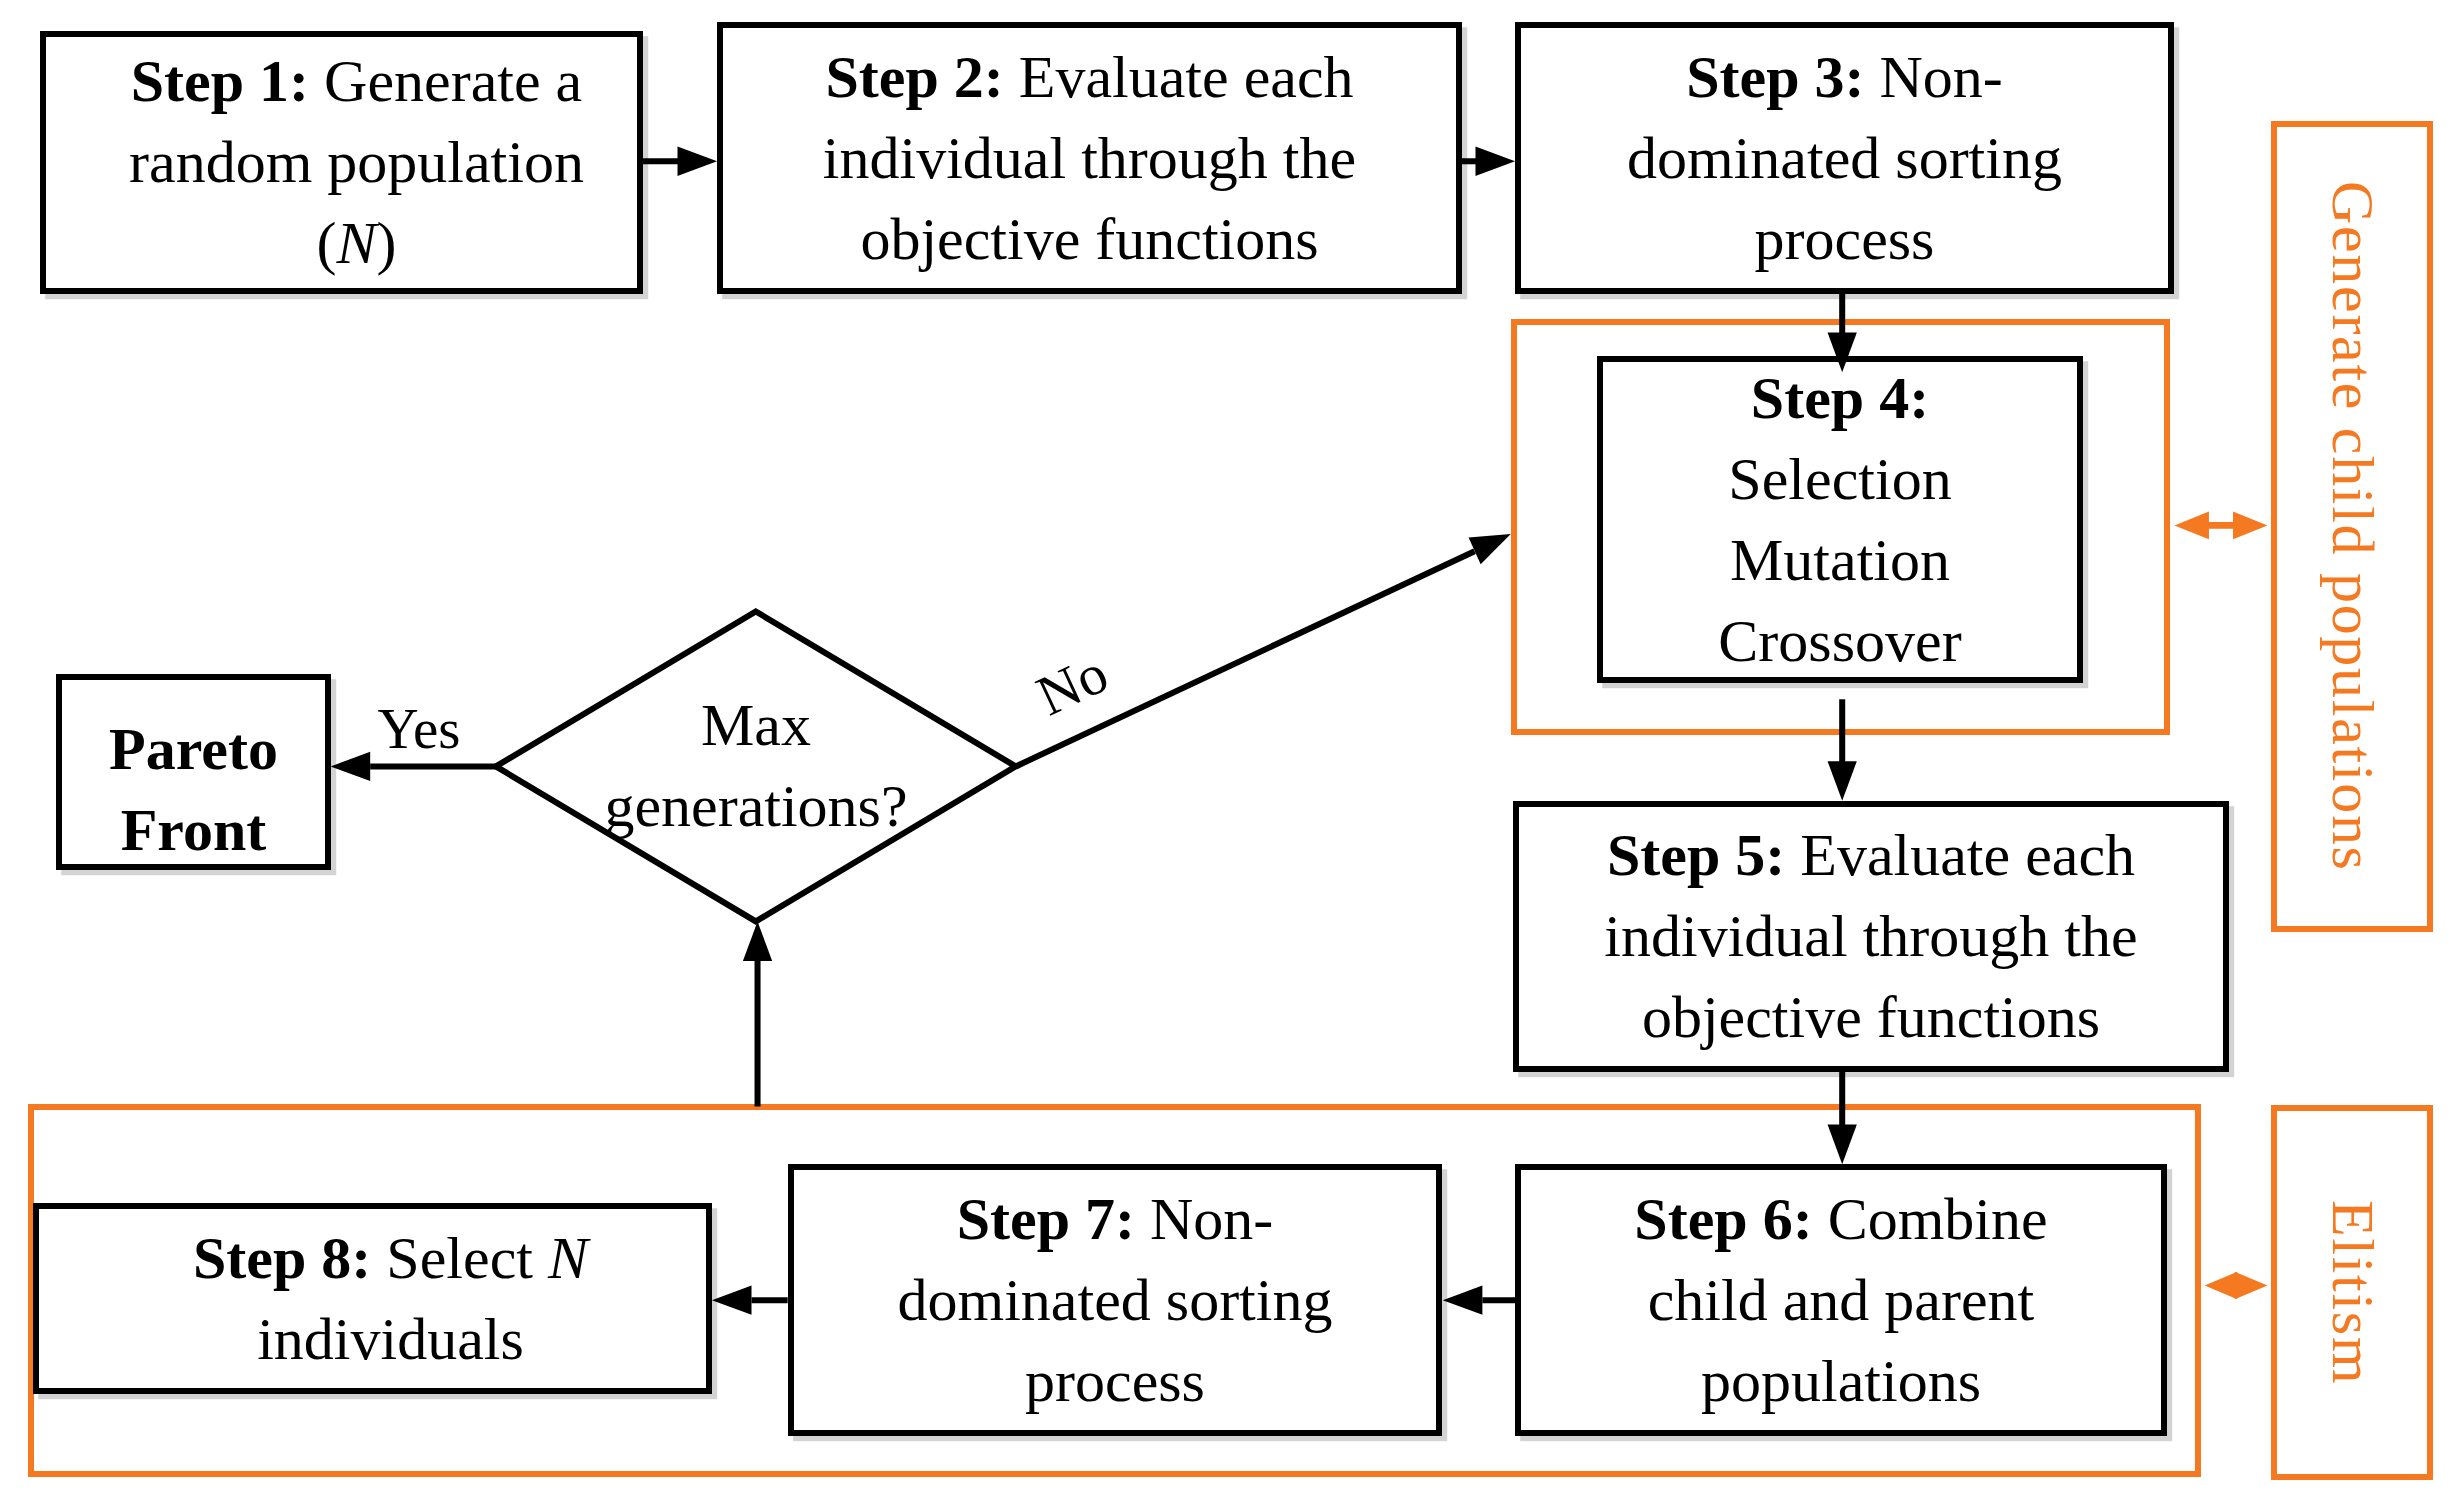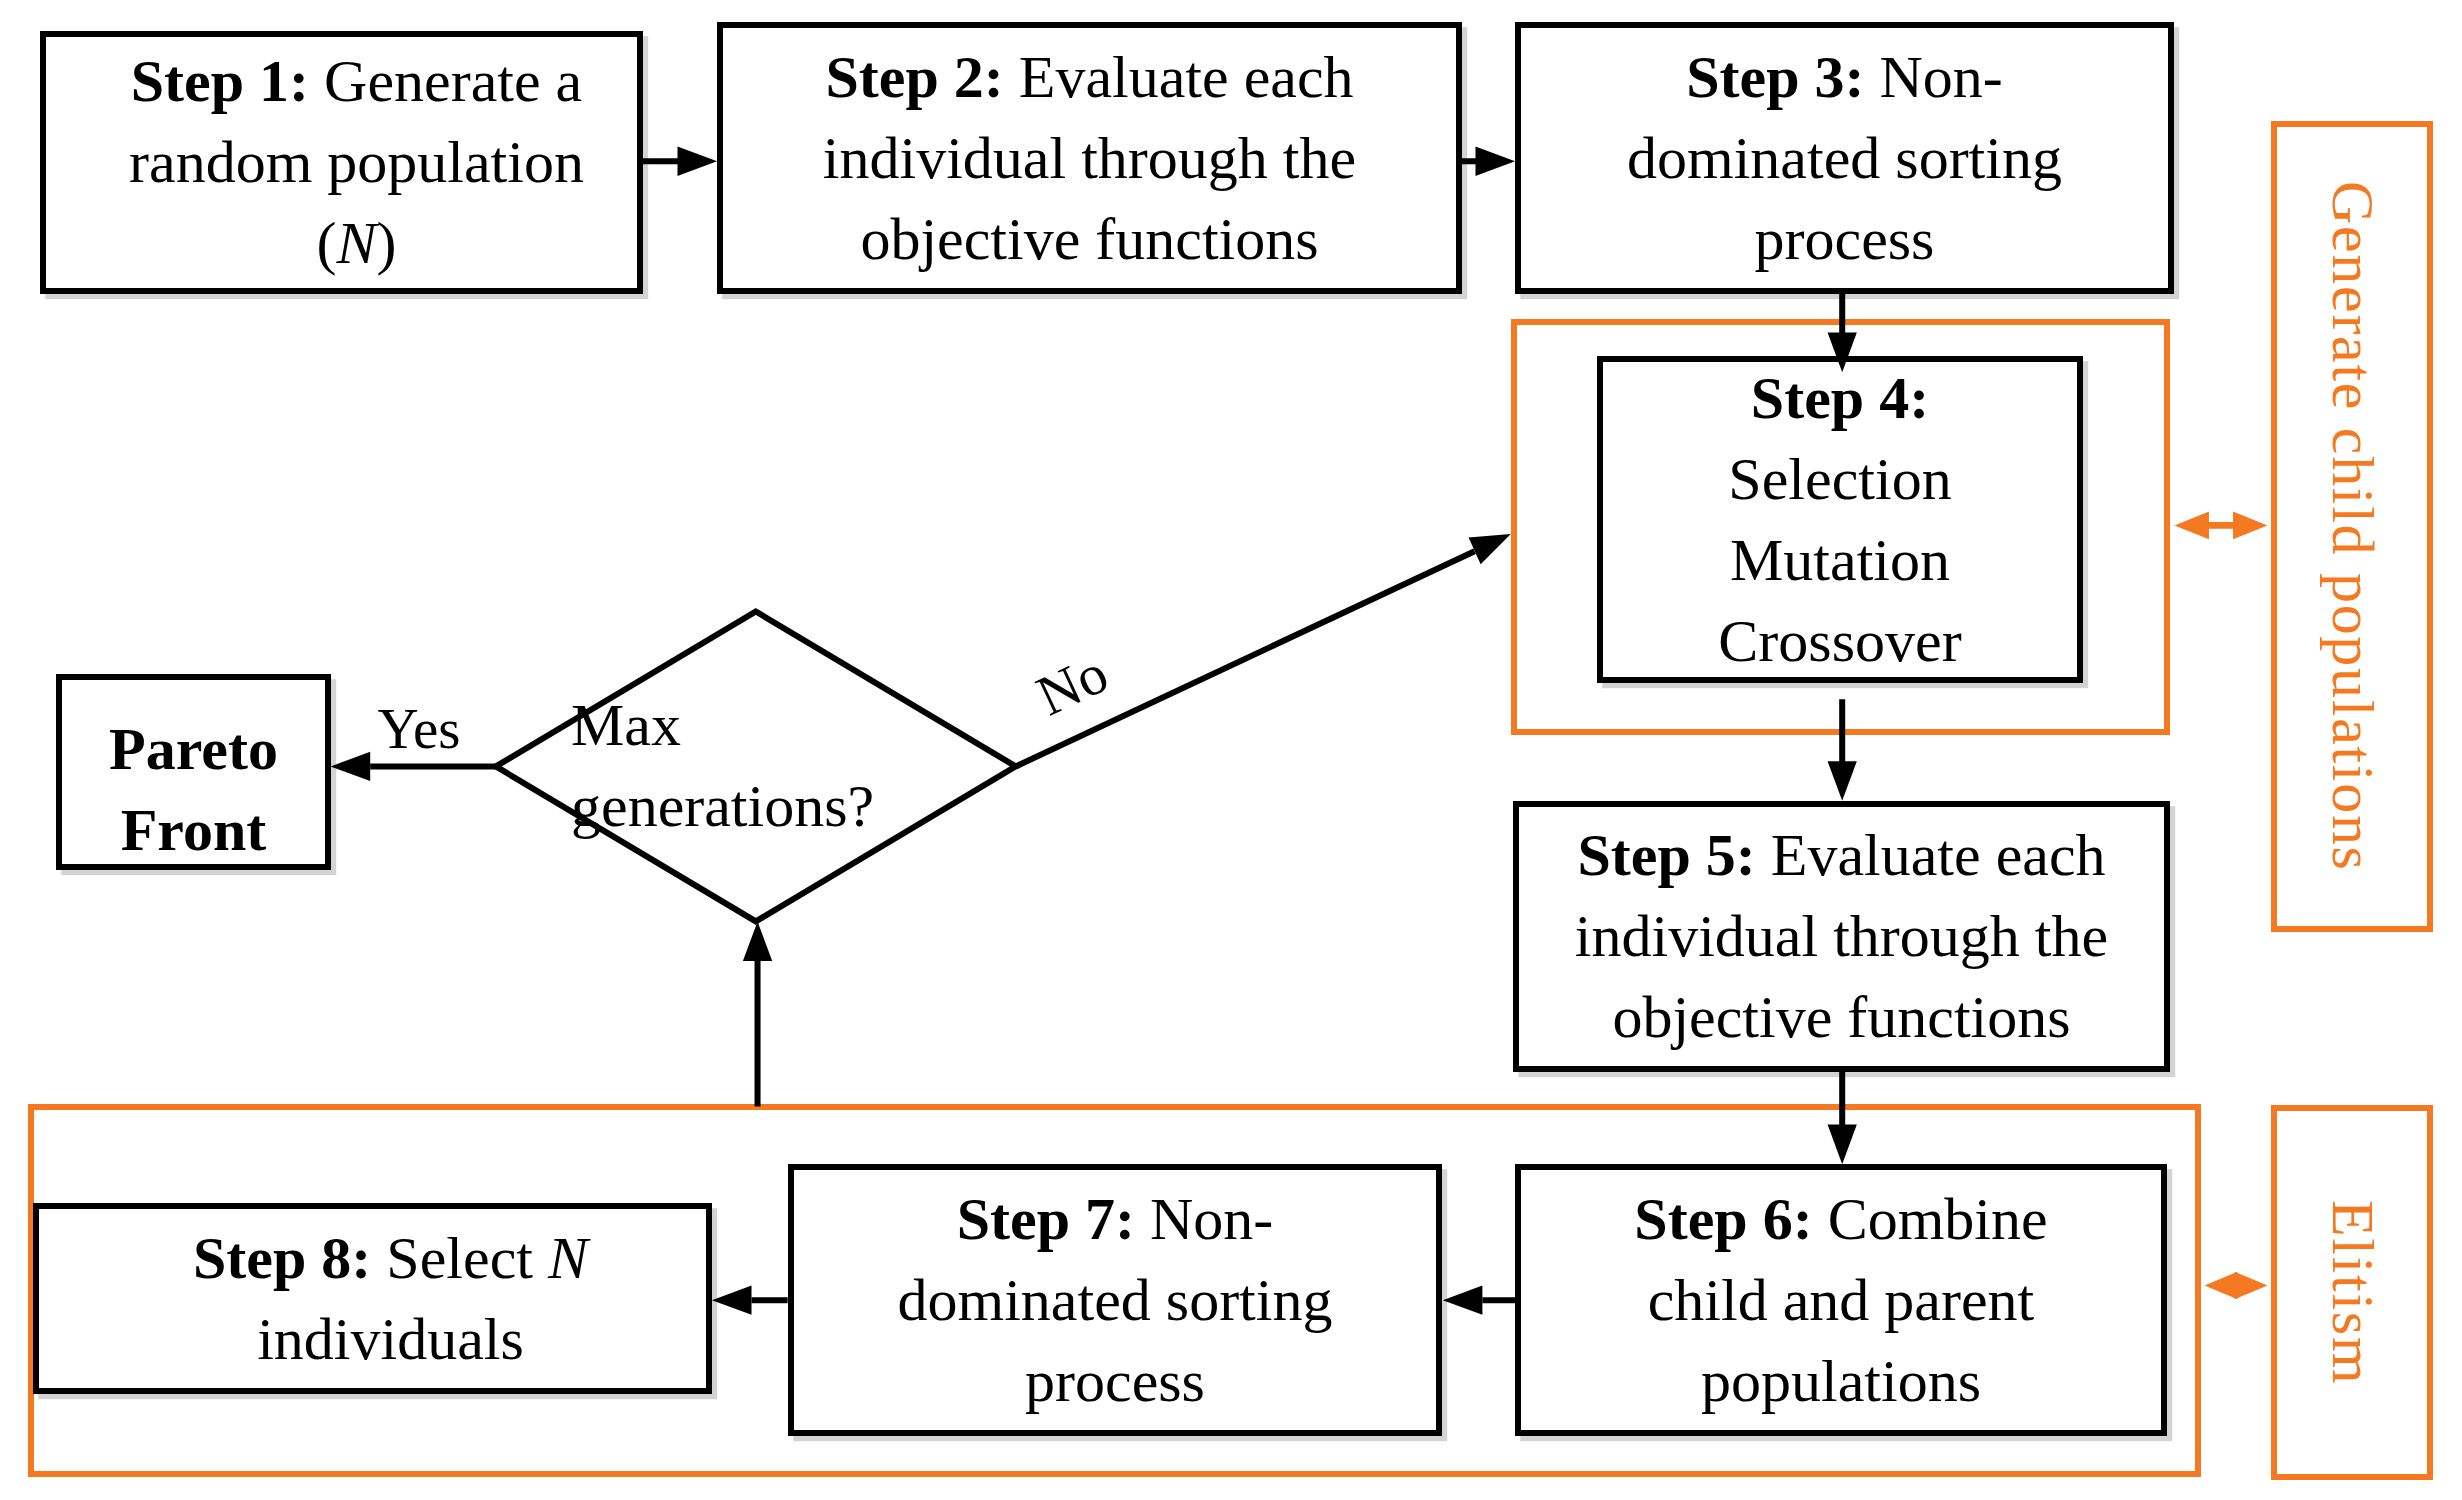--- a/index.html
+++ b/index.html
@@ -67,21 +67,21 @@
     position:absolute;
     font-size:57px;
     color:var(--ink);
     z-index:4;
     white-space:nowrap;
   }
   .decision-text{
     position:absolute;
     left:541px;top:611px;width:430px;height:310px;
     display:flex;align-items:center;justify-content:center;
-    text-align:left;
+    text-align:center;
     z-index:4;
   }
 </style>
 </head>
 <body>
 
 <div id="canvas">
 
   <div class="obox" style="left:1511px;top:319px;width:659px;height:416px;"></div>
 
@@ -101,21 +101,21 @@
 
   <div class="box" style="left:1597px;top:356px;width:486px;height:327px;text-align:center;">
     <div class="txt">
       <div class="b">Step 4:</div>
       <div>Selection</div>
       <div>Mutation</div>
       <div>Crossover</div>
     </div>
   </div>
 
-  <div class="box" style="left:1513px;top:801px;width:657px;height:271px;">
+  <div class="box" style="left:1513px;top:801px;width:716px;height:271px;">
     <div class="txt" style="width:594px;"><span class="b">Step 5:</span><span> Evaluate each individual through the objective functions</span></div>
   </div>
 
   <div class="box" style="left:1515px;top:1164px;width:652px;height:272px;">
     <div class="txt" style="width:491px;"><span class="b">Step 6:</span><span> Combine child and parent populations</span></div>
   </div>
 
   <div class="box" style="left:788px;top:1164px;width:654px;height:272px;text-align:center;">
     <div class="txt" style="width:542px;"><span class="b">Step 7:</span><span> Non-dominated sorting process</span></div>
   </div>

